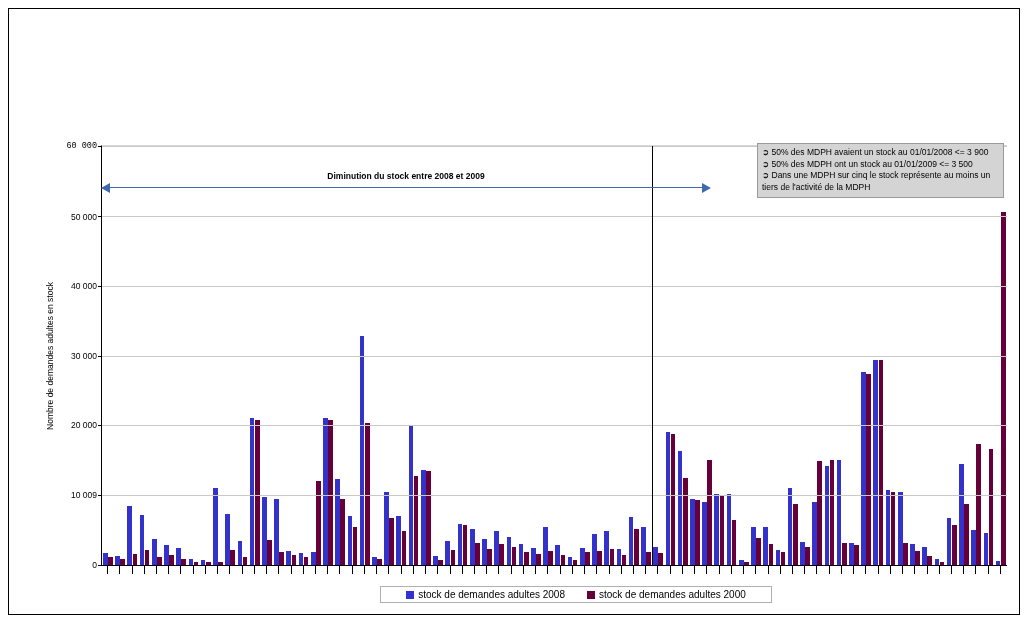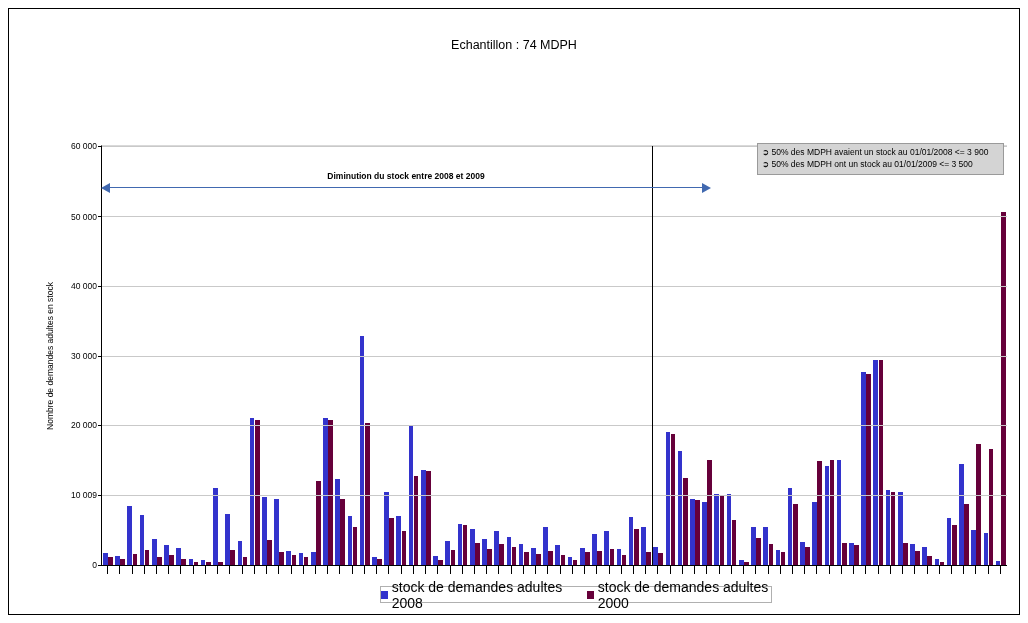--- a/index.html
+++ b/index.html
@@ -216,39 +216,38 @@
     box-sizing: border-box;
     display: flex;
     align-items: center;
     justify-content: center;
     gap: 22px;
   }
   .legend-item {
     display: flex;
     align-items: center;
     gap: 4px;
-    font-size: 14px;
+    font-size: 10px;
     color: #000000;
   }
   .swatch {
     width: 8px;
     height: 8px;
     display: inline-block;
   }
   .swatch.s2008 { background: #3333cc; }
   .swatch.s2009 { background: #66003a; }
 </style>
 </head>
 <body>
 
 <div id="page">
   <div class="outer-frame">
 
     <div class="title-block">
-      <span class="title-line">Echantillon : 74 MDPH</span>
     </div>
 
     <div class="y-axis-title">
       <span>Nombre de demandes adultes en stock</span>
     </div>
 
     <div class="plot-area" id="plot-area">
       <div class="bars" id="bars-container">
           <div class="group" style="left: 0.978378px; width: 10.273px;">
             <div class="bar s2008" style="width: 4.6473px; height: 11.8717px;"></div>
@@ -559,21 +558,21 @@
         <div class="gridline" style="top: 209.5px;"></div>
         <div class="ytick-label" style="top: 209.5px;">30 000</div>
         <div class="ytick-mark" style="top: 209.5px;"></div>
         <div class="gridline" style="top: 139.667px;"></div>
         <div class="ytick-label" style="top: 139.667px;">40 000</div>
         <div class="ytick-mark" style="top: 139.667px;"></div>
         <div class="gridline" style="top: 69.8333px;"></div>
         <div class="ytick-label" style="top: 71px;">50 000</div>
         <div class="ytick-mark" style="top: 69.8333px;"></div>
         <div class="gridline" style="top: 0px;"></div>
-        <div class="ytick-label" style="top: 0px;">60 000</div>
+        <div class="ytick-label" style="top: 0px; font-family: Liberation Mono, monospace;">60 000</div>
         <div class="ytick-mark" style="top: 0px;"></div>
         <div class="vline" style="left: 550.338px;"></div>
       </div>
 
     <div class="xticks" id="xticks">
         <div class="xtick" style="left: 6.11486px;"></div>
         <div class="xtick" style="left: 18.3446px;"></div>
         <div class="xtick" style="left: 30.5743px;"></div>
         <div class="xtick" style="left: 42.8041px;"></div>
         <div class="xtick" style="left: 55.0338px;"></div>
@@ -651,20 +650,21 @@
     <div class="arrow-wrap">
       <div class="arrow-head left"></div>
       <div class="arrow-line"></div>
       <div class="arrow-head right"></div>
       <div class="arrow-label">Diminution du stock entre 2008 et 2009</div>
     </div>
 
     <div class="note-box">
       <span class="note-line"><span class="note-bullet">➲</span> <span>50% des MDPH avaient un stock au 01/01/2008 &lt;= 3 900</span></span>
       <span class="note-line"><span class="note-bullet">➲</span> <span>50% des MDPH ont un stock au 01/01/2009 &lt;= 3 500</span></span>
+      <span class="note-line"><span class="note-bullet">➲</span> <span>Dans une MDPH sur cinq le stock représente au moins un tiers de l'activité de la MDPH</span></span>
     </div>
 
     <div class="legend">
       <div class="legend-item">
         <span class="swatch s2008"></span>
         <span>stock de demandes adultes 2008</span>
       </div>
       <div class="legend-item">
         <span class="swatch s2009"></span>
         <span>stock de demandes adultes 2000</span>

